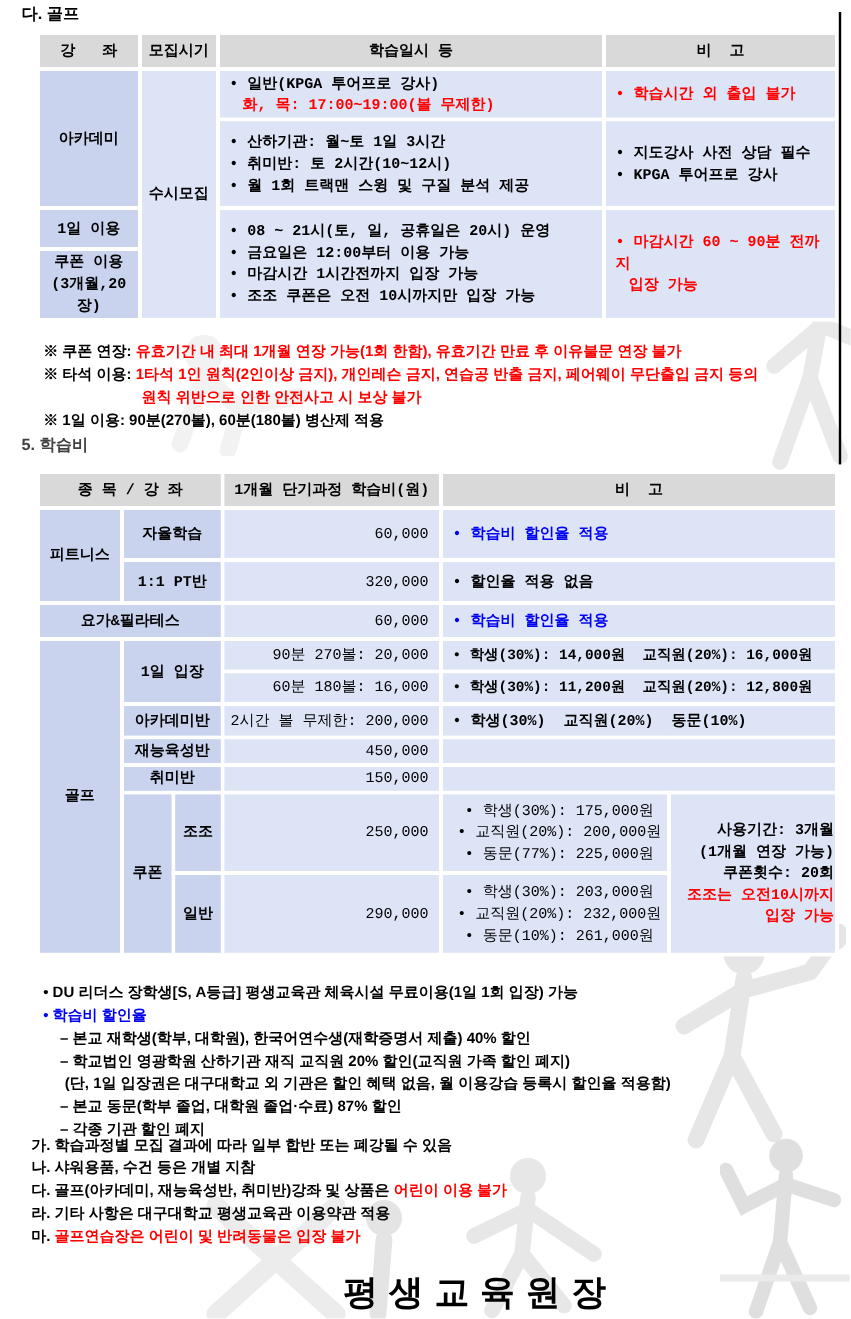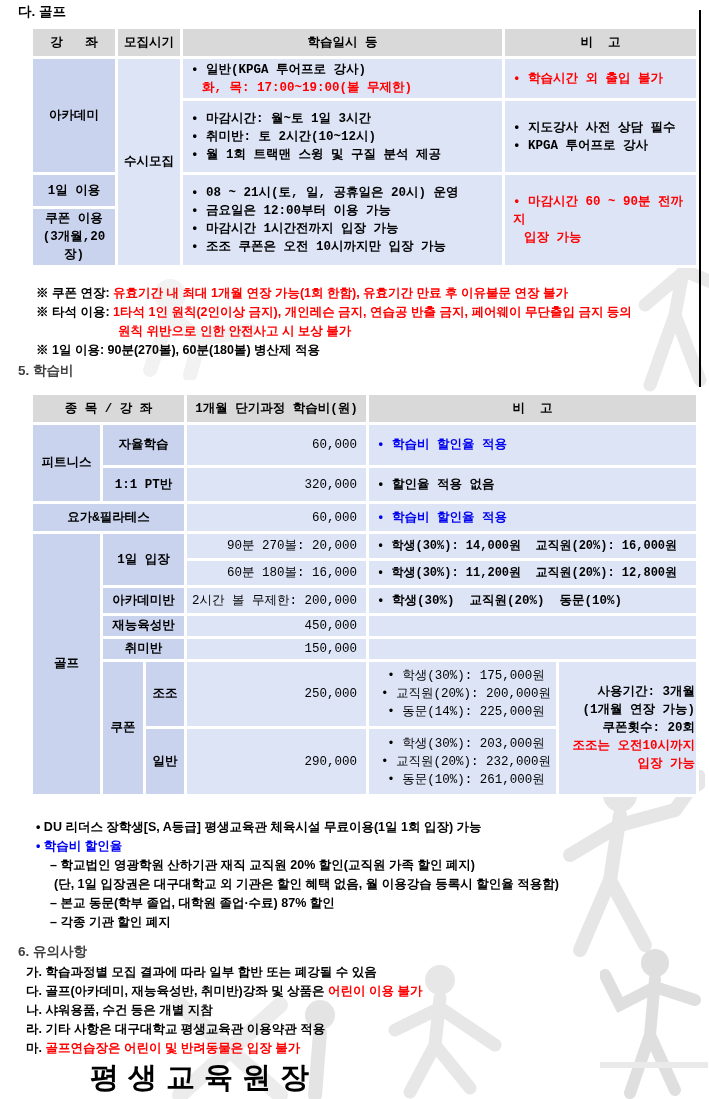--- a/index.html
+++ b/index.html
@@ -17,21 +17,21 @@
   td.hd{background:#d9d9d9;text-align:center;}
   td.cat{background:#c9d3ee;text-align:center;}
   td.lt{background:#dde4f6;}
   td.pad{padding-left:8px;}
   td.fee{background:#dde4f6;text-align:right;padding-right:9px;font-weight:normal;font-size:13px;}
   .ind{padding-left:11px;}
   .notes{font-size:12.5px;line-height:19px;margin-top:27px;}
   .n2{font-size:12.5px;line-height:19px;}
   .dlist{font-weight:normal;font-size:12px;line-height:17px;text-align:center;}
   .info{text-align:right;font-size:12px;line-height:17px;}
-  .footer{font-size:29px;letter-spacing:9px;}
+  .footer{font-size:29px;letter-spacing:9px;text-align:center;}
   .vline{position:absolute;left:699px;top:10px;width:2px;height:377px;background:#000;z-index:2;}
   svg.fig{display:block;}
 </style>
 </head>
 <body>
 
 <div class="page">
 
   <div class="wm" style="left:630px;top:225px;">
     <svg class="fig" width="90" height="170" viewBox="0 0 90 170">
@@ -95,21 +95,21 @@
       <td class="cat" rowspan="2">아카데미</td>
       <td class="lt" rowspan="4" style="text-align:center;">수시모집</td>
       <td class="lt pad">
         <div>• 일반(KPGA 투어프로 강사)</div>
         <div class="red ind">화, 목: 17:00~19:00(볼 무제한)</div>
       </td>
       <td class="lt pad red">• 학습시간 외 출입 불가</td>
     </tr>
     <tr style="height:74px">
       <td class="lt pad">
-        <div>• 마감시간: 월~토 1일 3시간</div>
+        <div>• 산하기관: 월~토 1일 3시간</div>
         <div>• 취미반: 토 2시간(10~12시)</div>
         <div>• 월 1회 트랙맨 스윙 및 구질 분석 제공</div>
       </td>
       <td class="lt pad">
         <div>• 지도강사 사전 상담 필수</div>
         <div>• KPGA 투어프로 강사</div>
       </td>
     </tr>
     <tr style="height:34px">
       <td class="cat">1일 이용</td>
@@ -198,21 +198,21 @@
       <td class="fee">150,000</td>
       <td class="lt" colspan="2"></td>
     </tr>
     <tr style="height:67px">
       <td class="cat" rowspan="2">쿠폰</td>
       <td class="cat">조조</td>
       <td class="fee">250,000</td>
       <td class="lt pad dlist">
         <div>• 학생(30%): 175,000원</div>
         <div>• 교직원(20%): 200,000원</div>
-        <div>• 동문(14%): 225,000원</div>
+        <div>• 동문(77%): 225,000원</div>
       </td>
       <td class="lt info" rowspan="2">
         <div>사용기간: 3개월</div>
         <div>(1개월 연장 가능)</div>
         <div>쿠폰횟수: 20회</div>
         <div class="red">조조는 오전10시까지</div>
         <div class="red">입장 가능</div>
       </td>
     </tr>
     <tr style="height:68px">
@@ -223,32 +223,32 @@
         <div>• 교직원(20%): 232,000원</div>
         <div>• 동문(10%): 261,000원</div>
       </td>
     </tr>
   </tbody>
     </table>
 
   <div class="layer n2" style="left:36px;top:818px;width:660px;">
     <div>• DU 리더스 장학생[S, A등급] 평생교육관 체육시설 무료이용(1일 1회 입장) 가능</div>
     <div class="blue">• 학습비 할인율</div>
+    <div style="padding-left:14px;">– 본교 재학생(학부, 대학원), 한국어연수생(재학증명서 제출) 40% 할인</div>
     <div style="padding-left:14px;">– 학교법인 영광학원 산하기관 재직 교직원 20% 할인(교직원 가족 할인 폐지)</div>
     <div style="padding-left:18px;">(단, 1일 입장권은 대구대학교 외 기관은 할인 혜택 없음, 월 이용강습 등록시 할인율 적용함)</div>
     <div style="padding-left:14px;">– 본교 동문(학부 졸업, 대학원 졸업·수료) 87% 할인</div>
     <div style="padding-left:14px;">– 각종 기관 할인 폐지</div>
   </div>
 
   <div class="layer" style="left:18px;top:943px;width:680px;">
-    <div class="heading green">6. 유의사항</div>
     <div class="notes" style="padding-left:8px;margin-top:2px;">
       <div><span>가. 학습과정별 모집 결과에 따라 일부 합반 또는 폐강될 수 있음</span></div>
+      <div><span>나. 샤워용품, 수건 등은 개별 지참</span></div>
       <div><span>다. 골프(아카데미, 재능육성반, 취미반)강좌 및 상품은 </span><span class="red">어린이 이용 불가</span></div>
-      <div><span>나. 샤워용품, 수건 등은 개별 지참</span></div>
       <div><span>라. 기타 사항은 대구대학교 평생교육관 이용약관 적용</span></div>
       <div><span>마. </span><span class="red">골프연습장은 어린이 및 반려동물은 입장 불가</span></div>
     </div>
   </div>
 
   <div class="layer footer" style="left:90px;top:1058px;width:620px;">평생교육원장</div>
 
 </div>
 
 </body></html>

